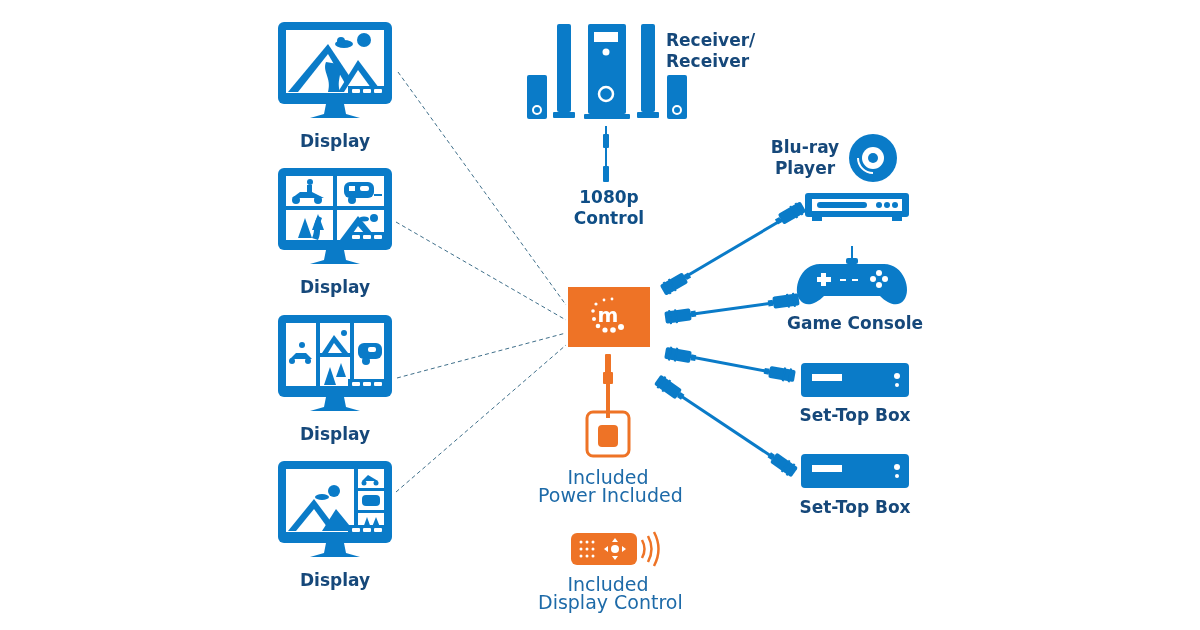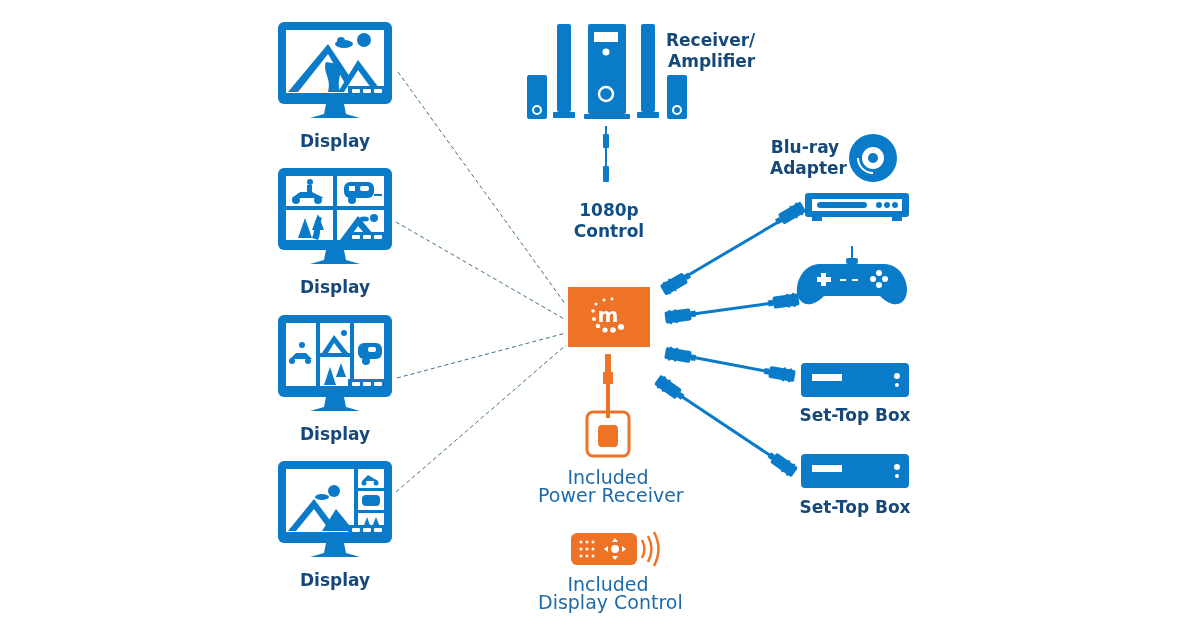--- a/index.html
+++ b/index.html
@@ -1,21 +1,21 @@
 <!DOCTYPE html>
 <html><head>
 <meta charset="utf-8">
 <style>
   html, body { margin: 0; padding: 0; background: #ffffff; }
   body { width: 1200px; height: 630px; position: relative; overflow: hidden; font-family: "DejaVu Sans", "Liberation Sans", sans-serif; }
   #stage { position: absolute; left: 0; top: 0; width: 1200px; height: 630px; }
   .lbl { position: absolute; color: #0b5394; font-weight: bold; font-size: 17px; text-align: center; line-height: 21px; white-space: nowrap; }
   .lbl-dark { color: #16487a; }
   .lbl-orange-sub { position: absolute; color: #1d6aa8; font-size: 19px; text-align: center; line-height: 18px; white-space: nowrap; font-weight: normal; }
-  .switch-title { position: absolute; color: #0f4e86; font-weight: bold; font-size: 17px; text-align: center; line-height: 21px; width: 160px; margin-top: 13px; }
+  .switch-title { position: absolute; color: #0f4e86; font-weight: bold; font-size: 17px; text-align: center; line-height: 21px; width: 160px; }
 </style>
 </head>
 <body>
 
 <div id="stage">
 <svg width="1200" height="630" viewBox="0 0 1200 630" xmlns="http://www.w3.org/2000/svg">
   <defs>
     <g id="hdmi-plug">
       <rect x="-13" y="-6" width="26" height="12" rx="2" fill="#0a7bc8"></rect>
       <rect x="-9" y="-7" width="2" height="14" fill="#0a7bc8"></rect>
@@ -273,38 +273,39 @@
     <circle cx="897" cy="476" r="2" fill="#ffffff"></circle>
   </g>
 </svg>
 
 
 <div class="lbl lbl-dark" style="left:285px; top:131px; width:100px;">Display</div>
 <div class="lbl lbl-dark" style="left:285px; top:277px; width:100px;">Display</div>
 <div class="lbl lbl-dark" style="left:285px; top:424px; width:100px;">Display</div>
 <div class="lbl lbl-dark" style="left:285px; top:570px; width:100px;">Display</div>
 
-<div class="lbl lbl-dark" style="left:666px; top:30px; text-align:right;">
+<div class="lbl lbl-dark" style="left:666px; top:30px; text-align:left;">
   <div>Receiver/</div>
-  <div>Amplifier</div>
+  <div>Receiver</div>
 </div>
 
 <div class="switch-title" style="left:529px; top:187px;">
   <div>1080p</div>
   <div>Control</div>
 </div>
 
 <div class="lbl lbl-dark" style="left:770px; top:137px; width:70px;">
   <div>Blu-ray</div>
-  <div>Adapter</div>
-</div>
+  <div>Player</div>
+</div>
+<div class="lbl lbl-dark" style="left:780px; top:313px; width:150px;">Game Console</div>
 <div class="lbl lbl-dark" style="left:795px; top:405px; width:120px;">Set-Top Box</div>
 <div class="lbl lbl-dark" style="left:795px; top:497px; width:120px;">Set-Top Box</div>
 
 <div class="lbl-orange-sub" style="left:538px; top:468px; width:140px;">
   <div>Included</div>
-  <div>Power Receiver</div>
+  <div>Power Included</div>
 </div>
 <div class="lbl-orange-sub" style="left:538px; top:575px; width:140px;">
   <div>Included</div>
   <div>Display Control</div>
 </div>
 </div>
 
 </body></html>

